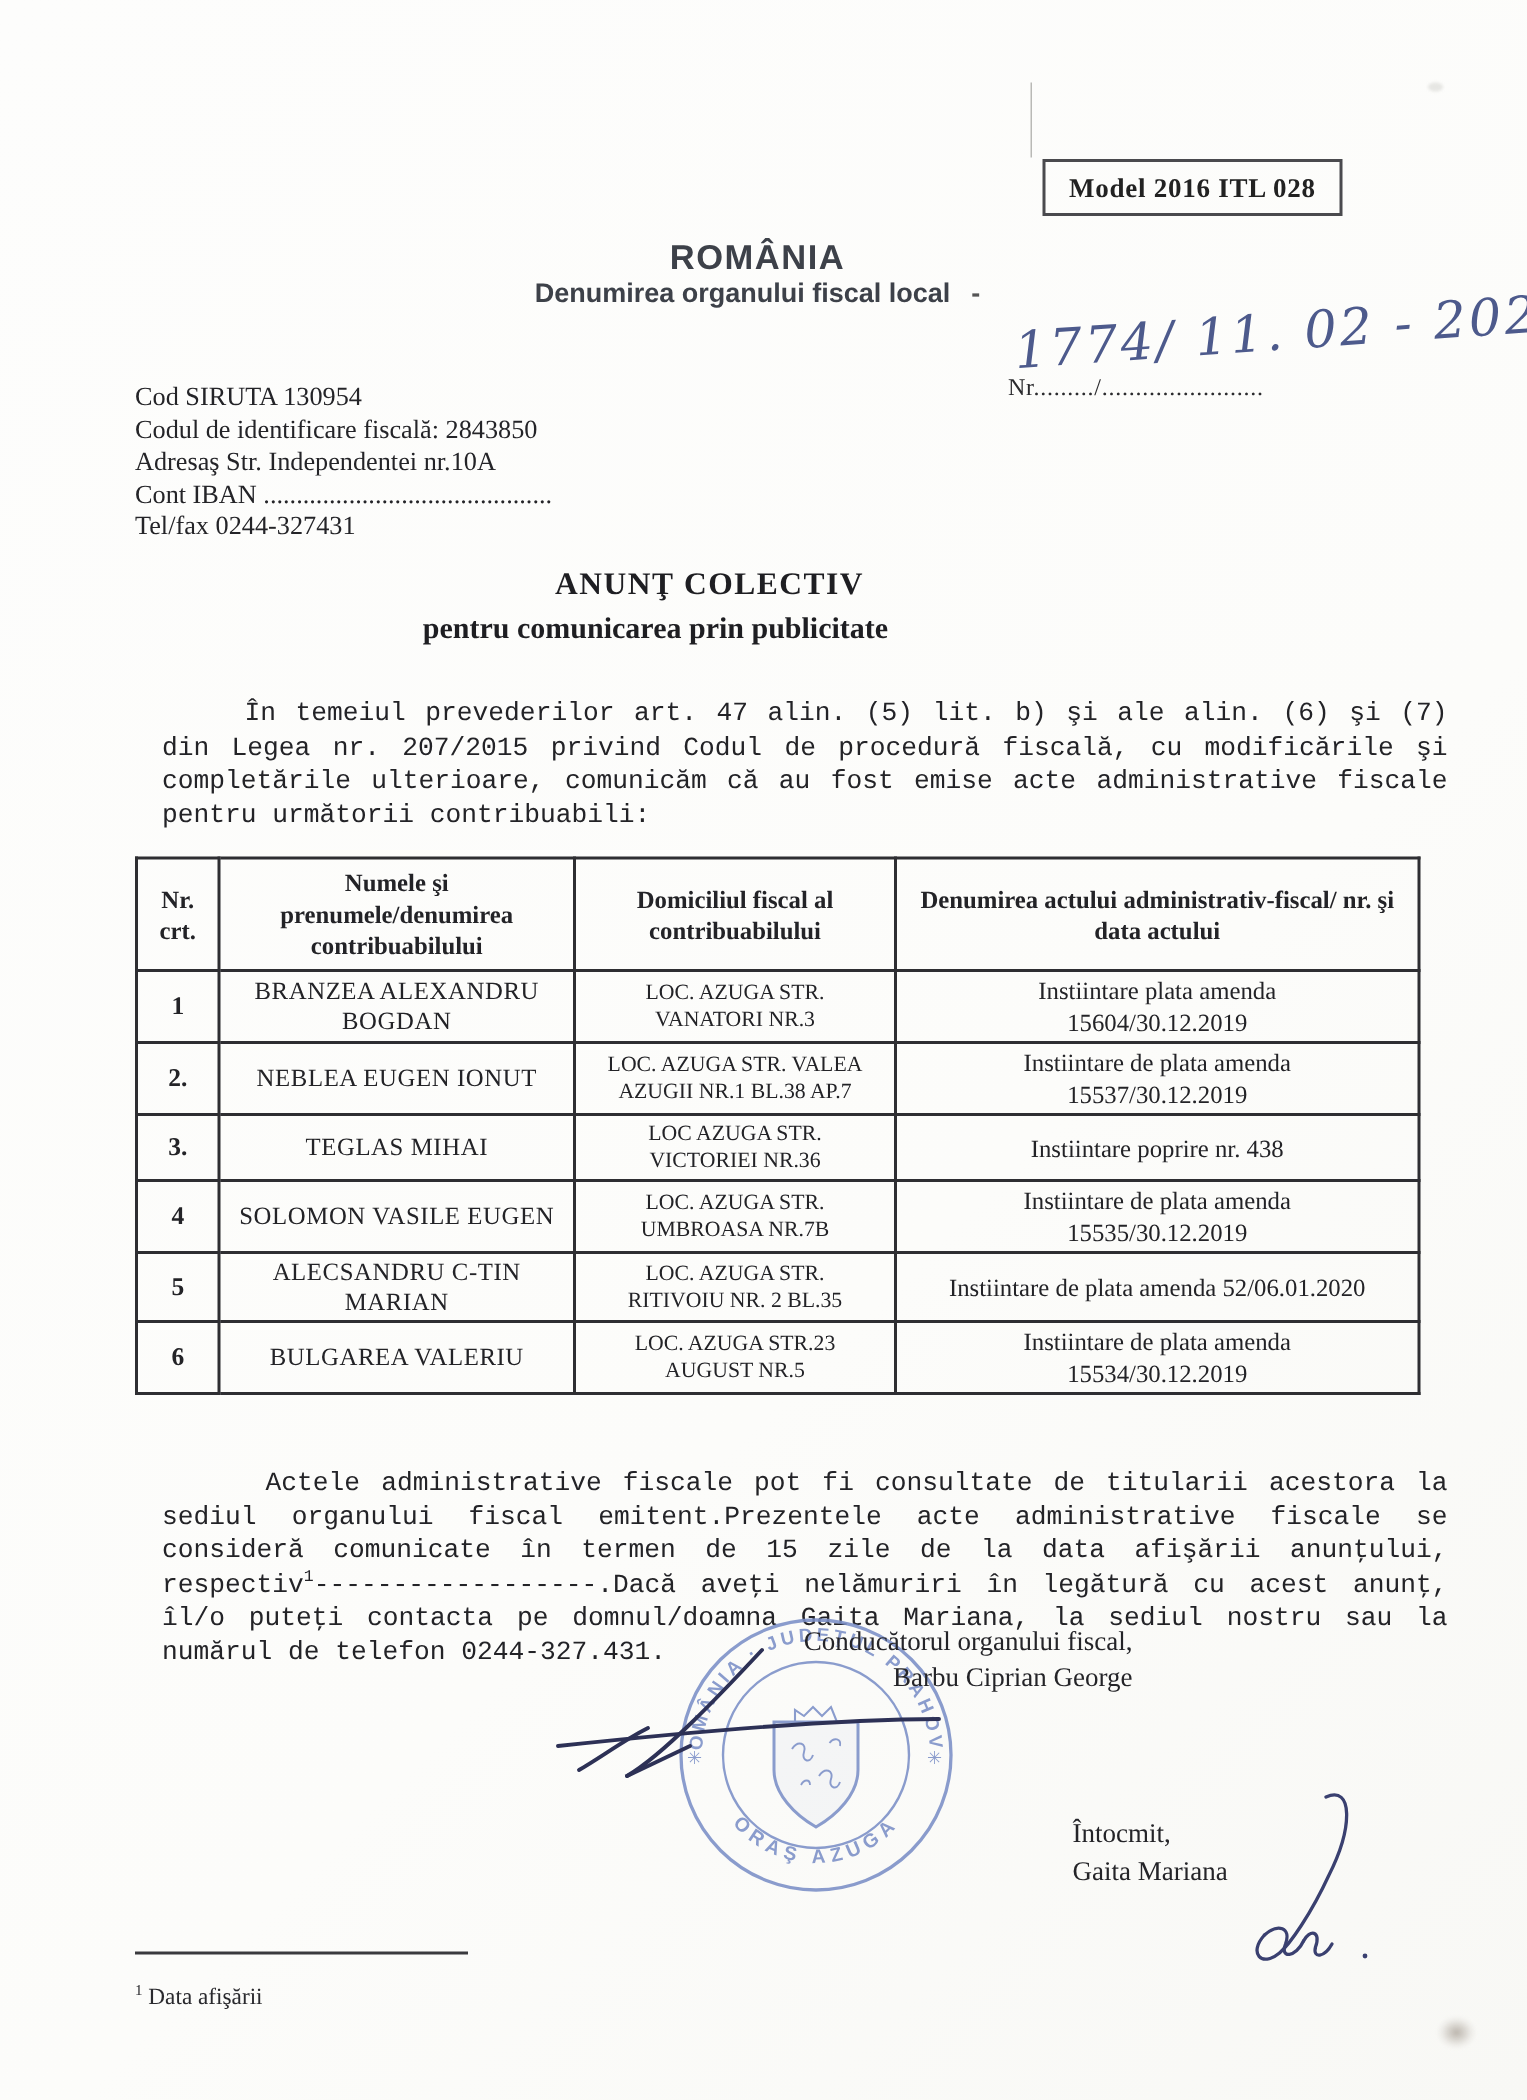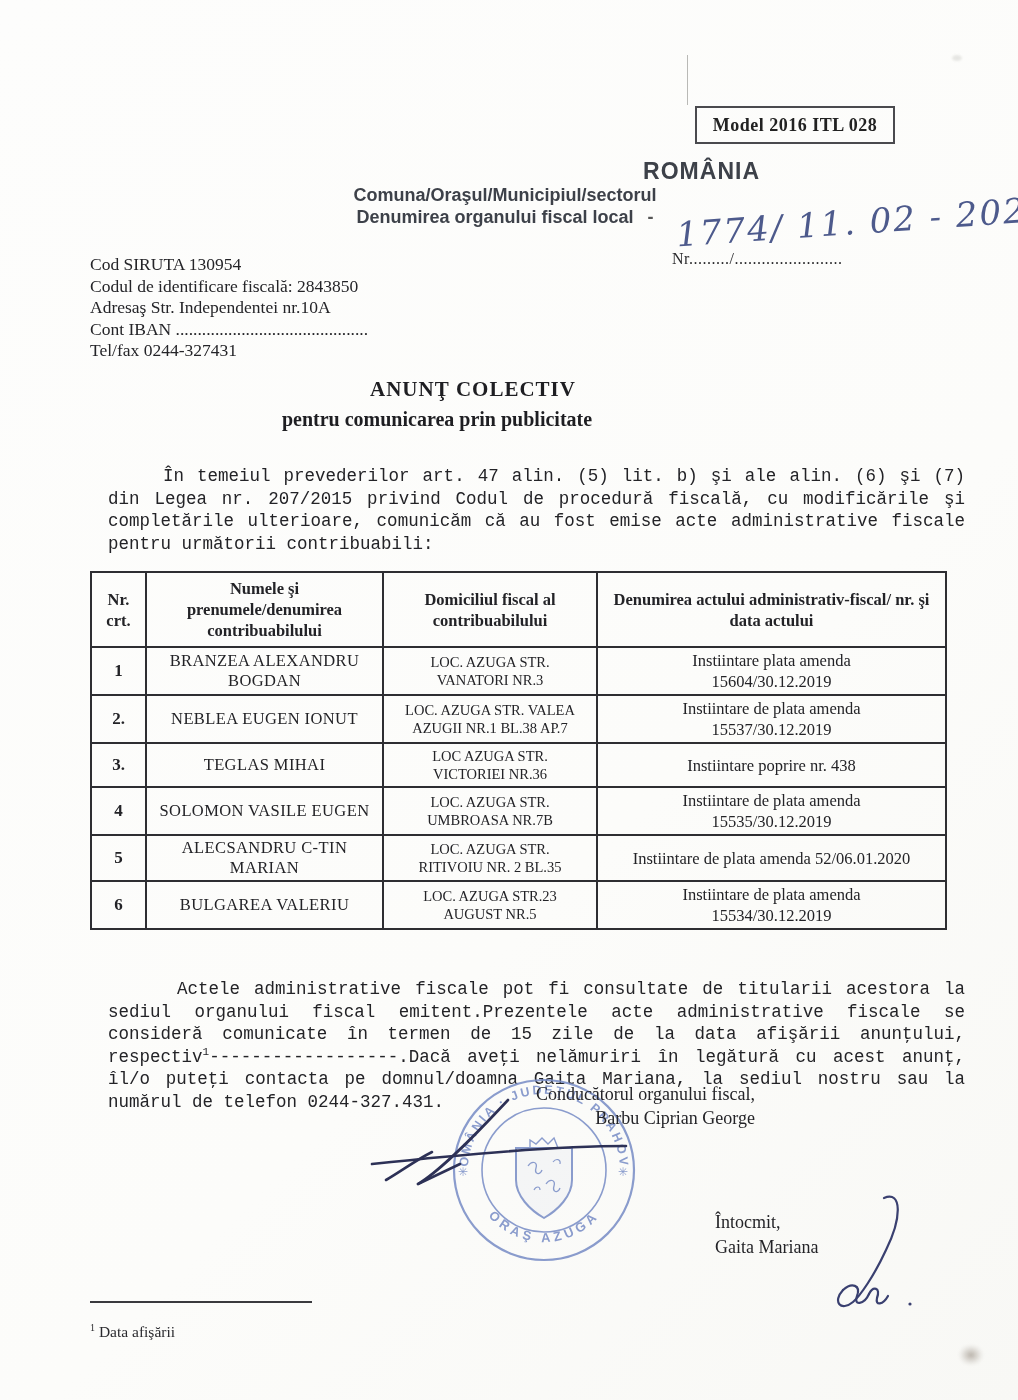--- a/index.html
+++ b/index.html
@@ -11,21 +11,21 @@
   .abs{position:absolute;}
   
   .model-box{
     left:695px;top:93px;width:196px;height:34px;border:2px solid #4a4a4e;
     display:flex;align-items:center;justify-content:center;
     font-weight:bold;font-size:18px;letter-spacing:.5px;color:#222;margin-top:13px;
   }
   
   .header-block{left:250px;top:158px;width:510px;text-align:center;
     font-family:"Liberation Sans",sans-serif;color:#3d4149;}
-  .country{font-size:23px;font-weight:bold;letter-spacing:1px;line-height:26px;text-align:right;}
+  .country{font-size:23px;font-weight:bold;letter-spacing:1px;line-height:26px;}
   .hline{font-size:18px;font-weight:bold;line-height:22px;}
   .hdash{display:inline-block;margin-left:14px;color:#555;}
   
   .handwritten{
     left:676px;top:204px;width:300px;
     font-family:"DejaVu Serif",serif;font-style:italic;
     font-size:34px;color:#4d5a8c;transform:rotate(-4deg);
     letter-spacing:2px;white-space:nowrap;
   }
   .nr-label{left:672px;top:250px;font-size:16px;color:#2b2b2e;letter-spacing:.5px;}
@@ -82,21 +82,20 @@
 
   <div class="abs vline"></div>
   <div class="abs smudge2"></div>
 
   <div class="abs model-box">
     <span>Model 2016 ITL 028</span>
   </div>
 
   <div class="abs header-block">
     <div class="country">ROMÂNIA</div>
-    <div class="hline">Comuna/Oraşul/Municipiul/sectorul</div>
     <div class="hline">
       <span>Denumirea organului fiscal local</span><span class="hdash">-</span>
     </div>
   </div>
 
   <div class="abs handwritten">1774/ 11. 02 - 2020</div>
   <div class="abs nr-label">Nr........./........................</div>
 
   <div class="abs issuer">
     <div>Cod SIRUTA 130954</div>

